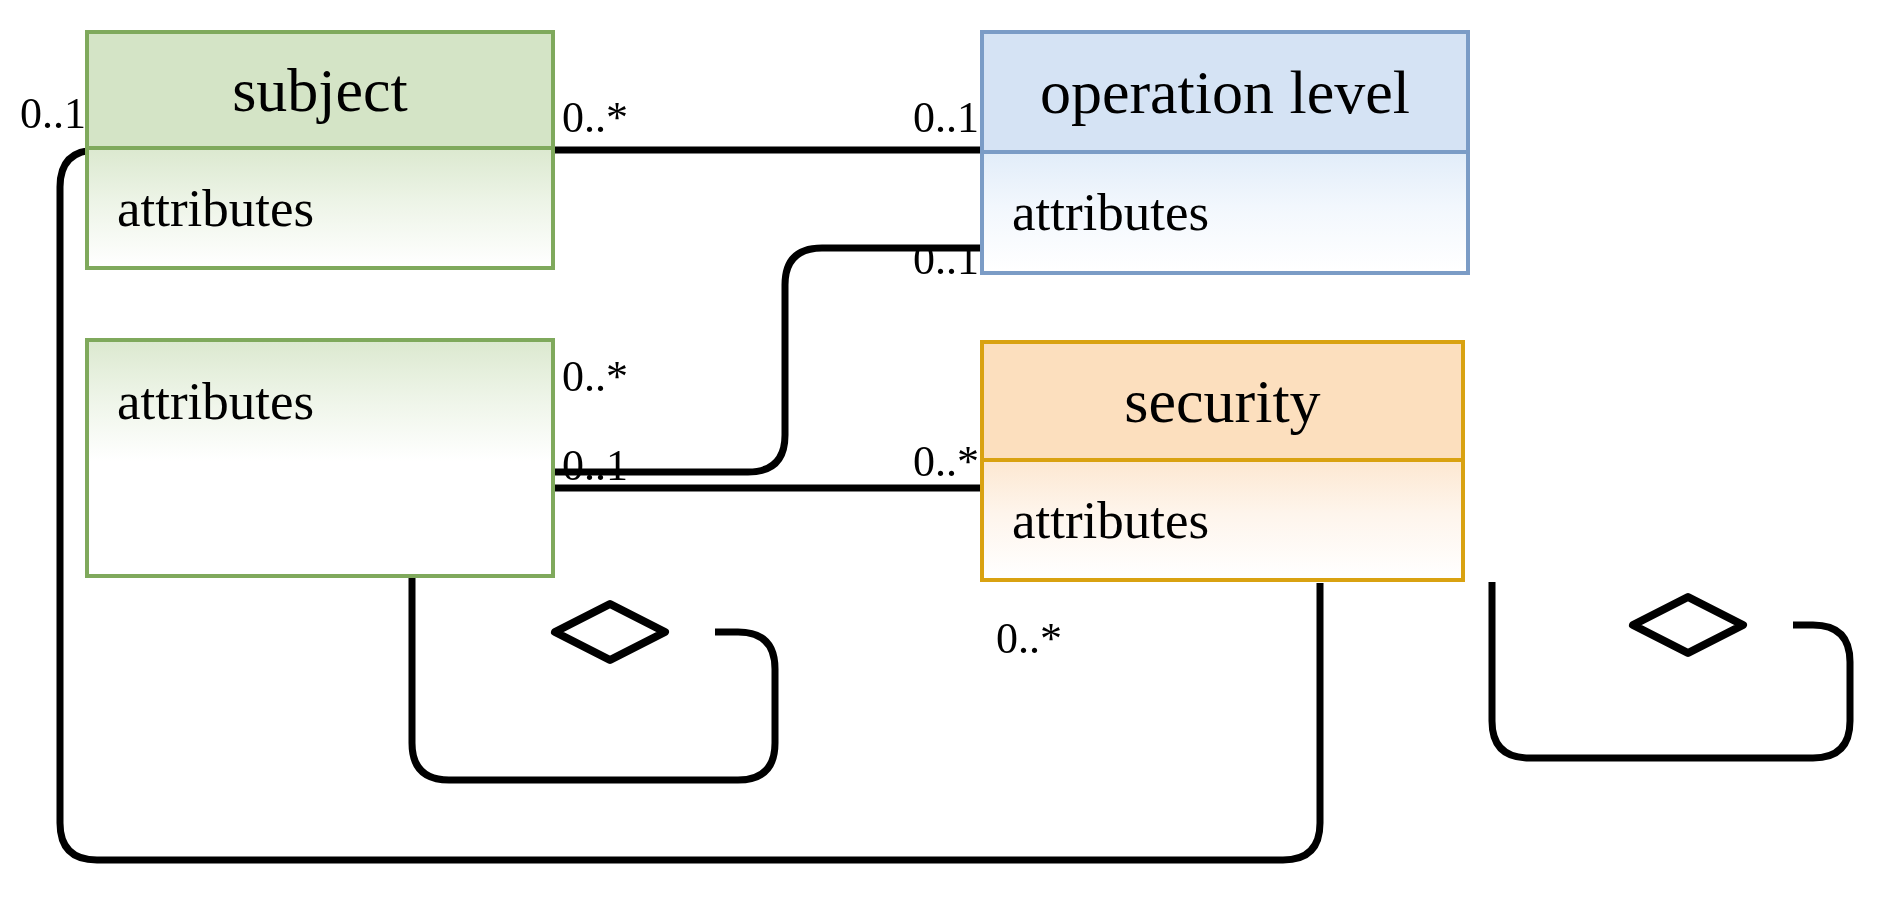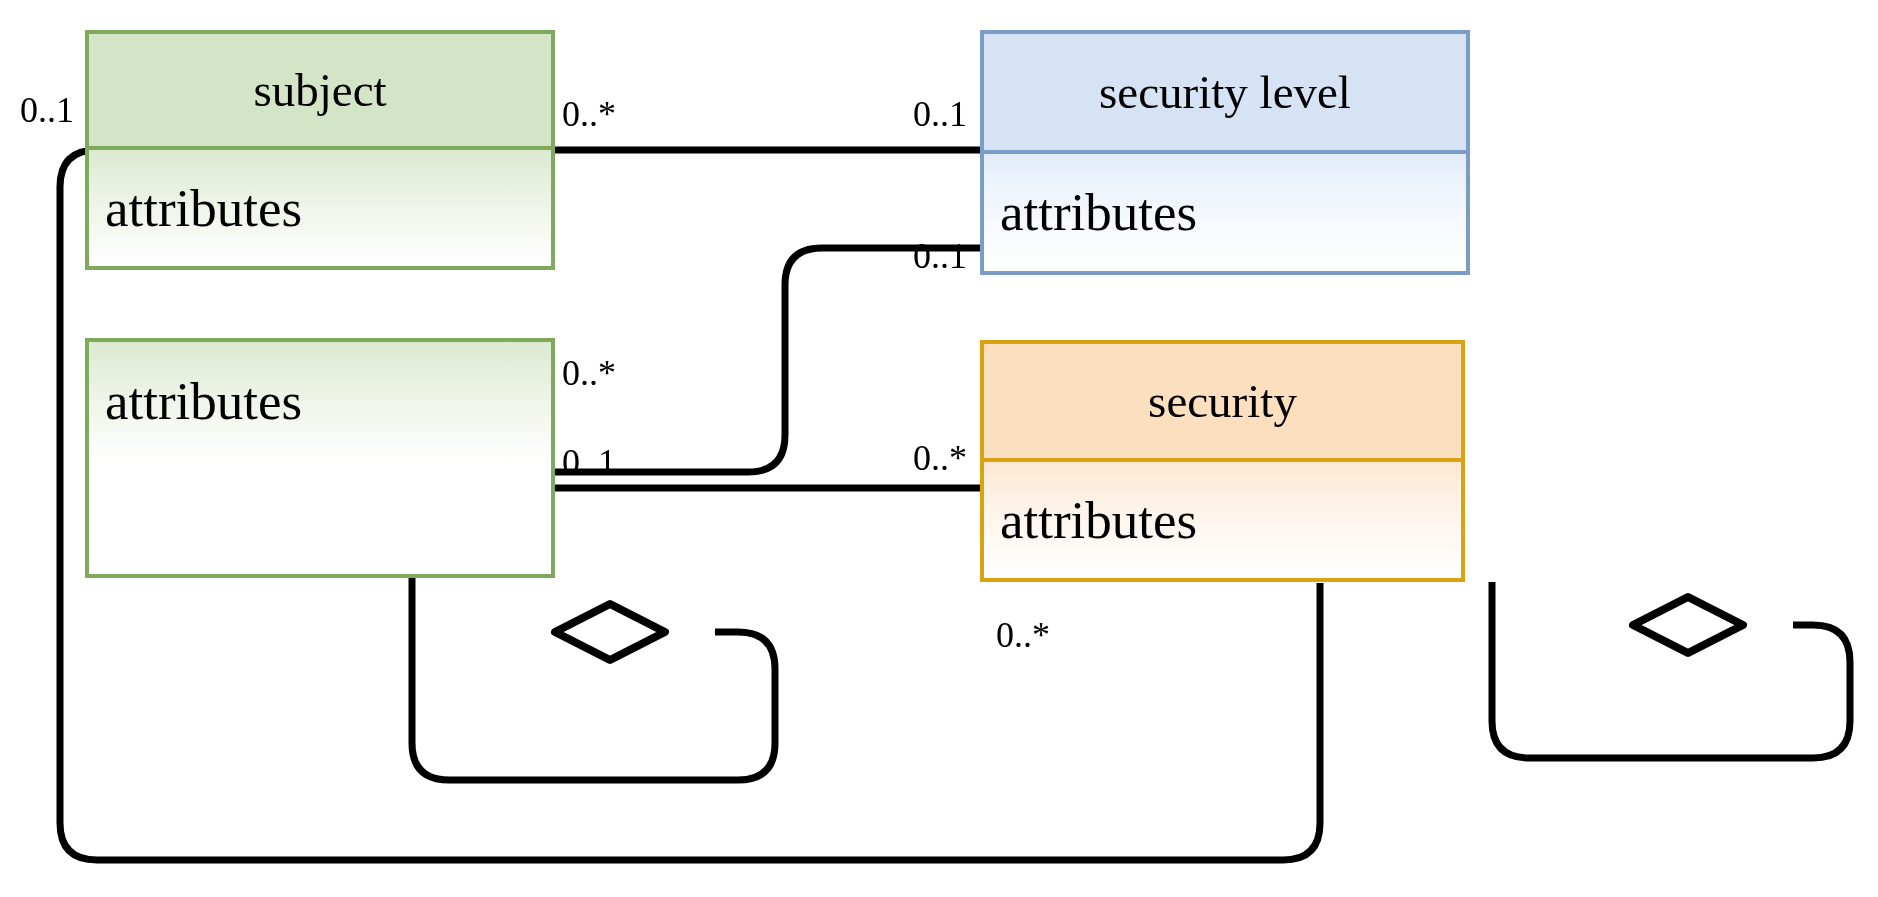--- a/index.html
+++ b/index.html
@@ -39,32 +39,32 @@
     align-items: center;
     overflow: hidden;
   }
   .uml-head {
     justify-content: center;
   }
   .uml-body {
     justify-content: flex-start;
   }
   .uml-title {
-    font-size: 47px;
+    font-size: 62px;
     line-height: 1;
     color: #000000;
     white-space: nowrap;
     text-align: center;
   }
   .uml-attr {
     font-size: 53px;
     line-height: 1;
     color: #000000;
     white-space: nowrap;
-    padding-left: 16px;
+    padding-left: 28px;
   }
   
   .box-green {
     border-color: #7FA95C;
   }
   .box-green .uml-head {
     background: #D4E4C6;
     border-bottom: 4px solid #7FA95C;
   }
   .box-green .uml-body {
@@ -87,21 +87,21 @@
   }
   .box-orange .uml-head {
     background: #FCDFBE;
     border-bottom: 4px solid #D9A211;
   }
   .box-orange .uml-body {
     background: linear-gradient(to bottom, #FDE8D2 0%, #FEF5EC 45%, #FFFFFF 100%);
   }
   .mult-label {
     position: absolute;
-    font-size: 36px;
+    font-size: 44px;
     line-height: 1;
     color: #000000;
     white-space: nowrap;
     z-index: 7;
   }
 </style>
 </head>
 <body>
 
 <div id="canvas">
@@ -137,21 +137,21 @@
     <div class="uml-head" style="height:116px;">
       <span class="uml-title">subject</span>
     </div>
     <div class="uml-body" style="height:116px;">
       <span class="uml-attr">attributes</span>
     </div>
   </div>
 
   <div class="uml-box box-blue" style="left:980px; top:30px; width:490px; height:245px;">
     <div class="uml-head" style="height:120px;">
-      <span class="uml-title">security level</span>
+      <span class="uml-title">operation level</span>
     </div>
     <div class="uml-body" style="height:117px;">
       <span class="uml-attr">attributes</span>
     </div>
   </div>
 
   <div class="uml-box box-green" style="left:85px; top:338px; width:470px; height:240px;">
     <div class="uml-body" style="height:119px;">
       <span class="uml-attr">attributes</span>
     </div>

